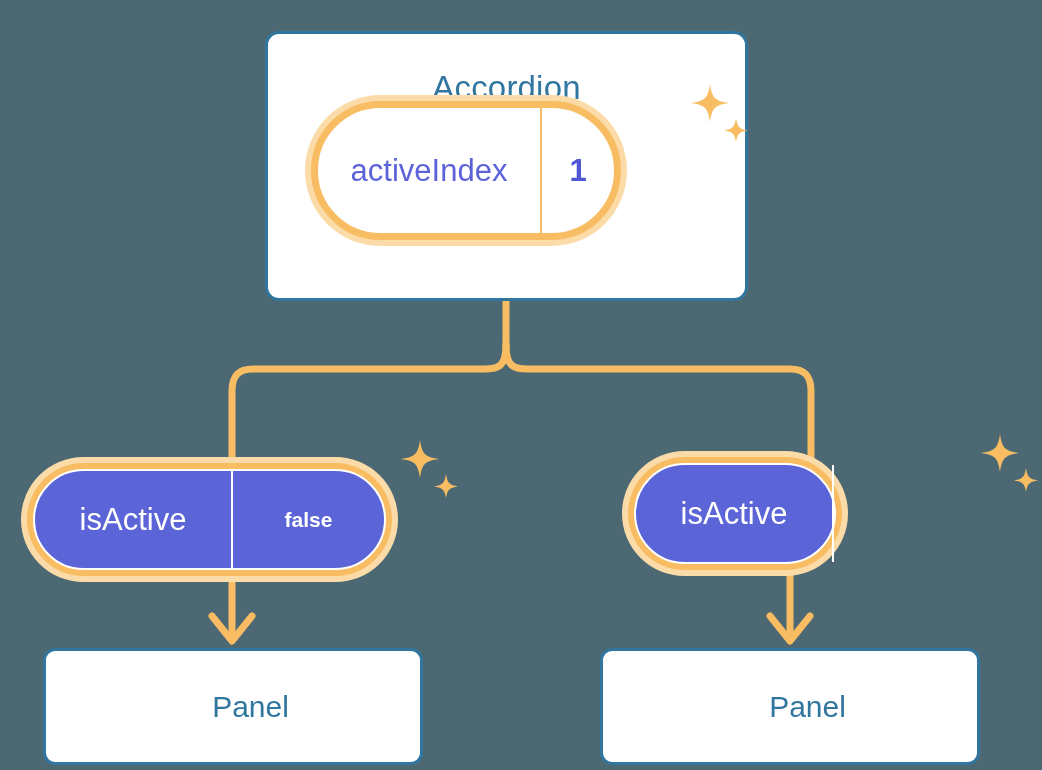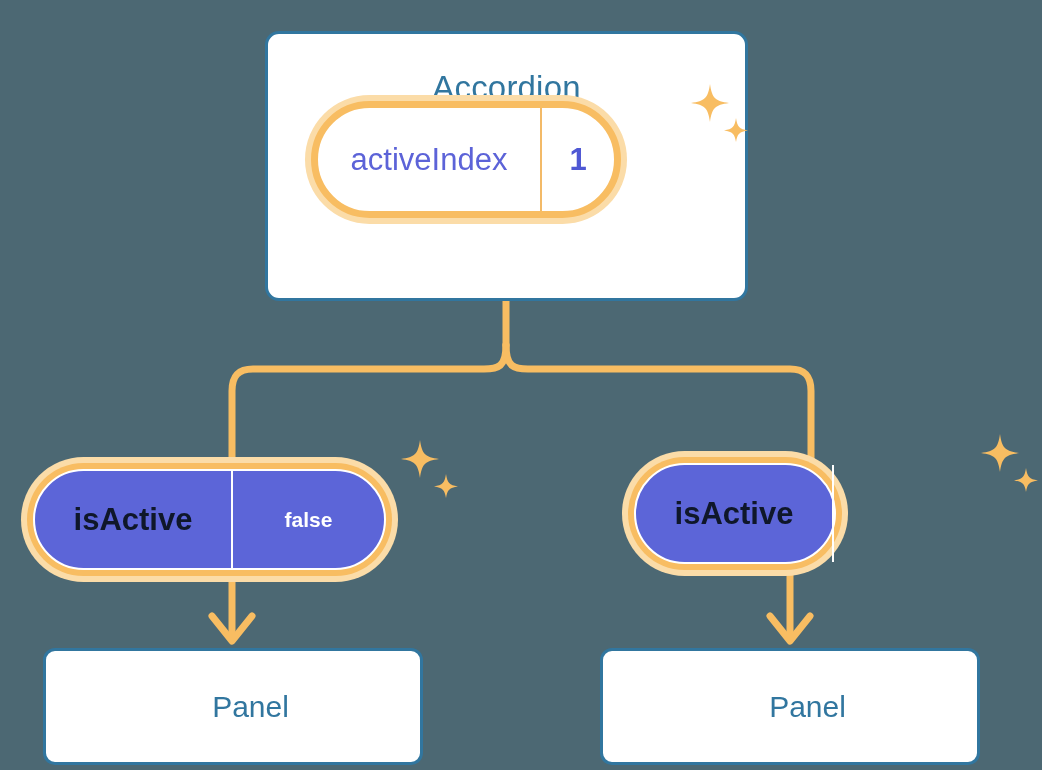--- a/index.html
+++ b/index.html
@@ -85,22 +85,21 @@
   .pill-light .pill-divider {
     background: #f3ba68;
   }
   
   .pill-solid {
     background: #5c65d8;
     border: 2px solid #ffffff;
     box-shadow: 0 0 0 6px #f8bd62, 0 0 0 12px #fbdca8;
   }
   .pill-solid .pill-key {
-    color: #0f172a;
-    font-weight: bold;
+    color: #ffffff;
   }
   .pill-solid .pill-val {
     color: #ffffff;
     font-weight: bold;
   }
   .pill-solid .pill-divider {
     background: #ffffff;
   }
   .pill-key, .pill-val {
     display: flex;
@@ -109,21 +108,21 @@
     line-height: 1;
     white-space: nowrap;
   }
   .pill-divider {
     width: 2px;
     flex: 0 0 2px;
   }
 
   
   #root-pill-wrap { left: 311px; top: 101px; }
-  #root-pill { height: 117px; }
+  #root-pill { height: 139px; }
   #root-pill .pill-key { width: 222px; font-size: 31px; }
   #root-pill .pill-val { width: 72px; font-size: 31px; }
 
   
   .child-pill { height: 101px; }
   .child-pill .pill-key { width: 196px; font-size: 31px; }
   .child-pill .pill-val { width: 151px; font-size: 21px; }
   #left-pill-wrap  { left: 33px;  top: 469px; }
   #right-pill-wrap { left: 634px; top: 463px; }
 

